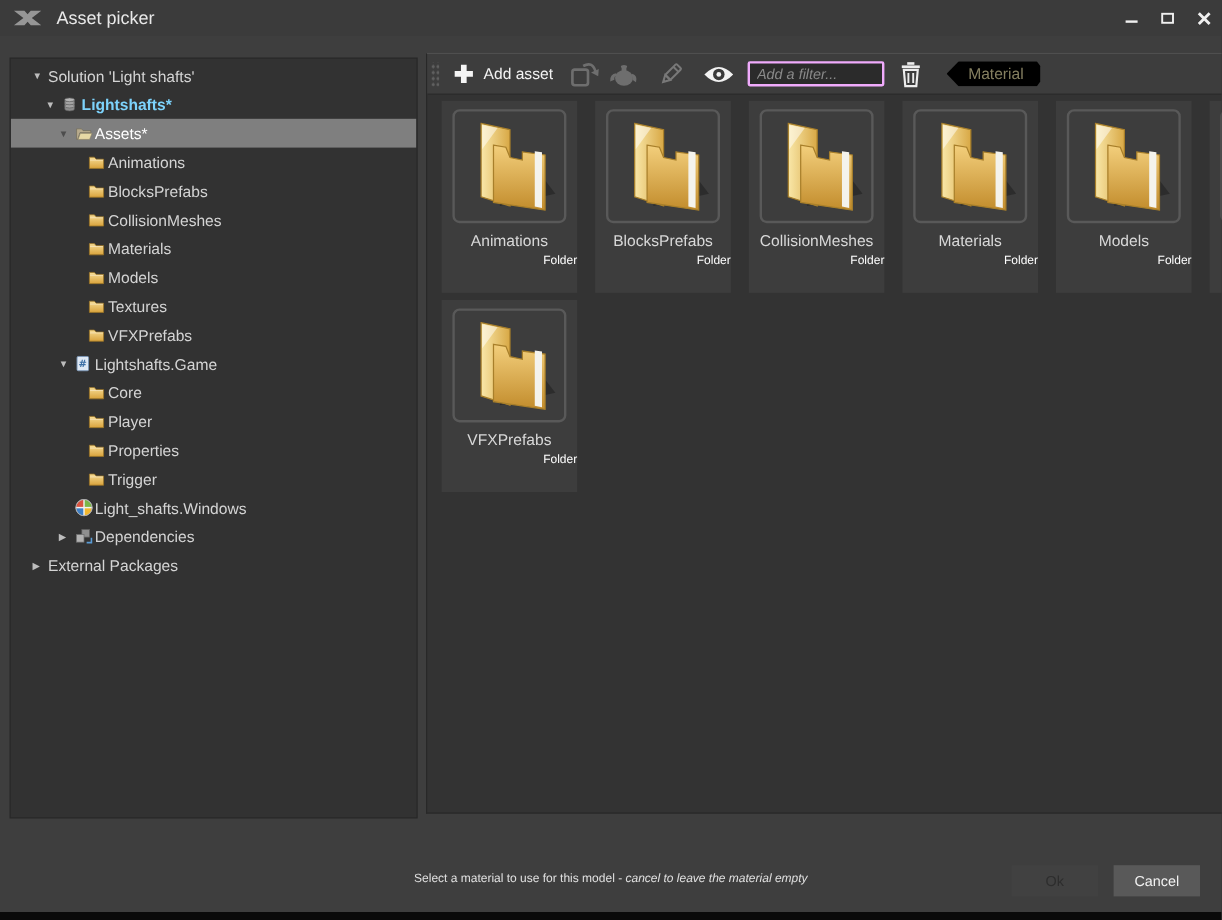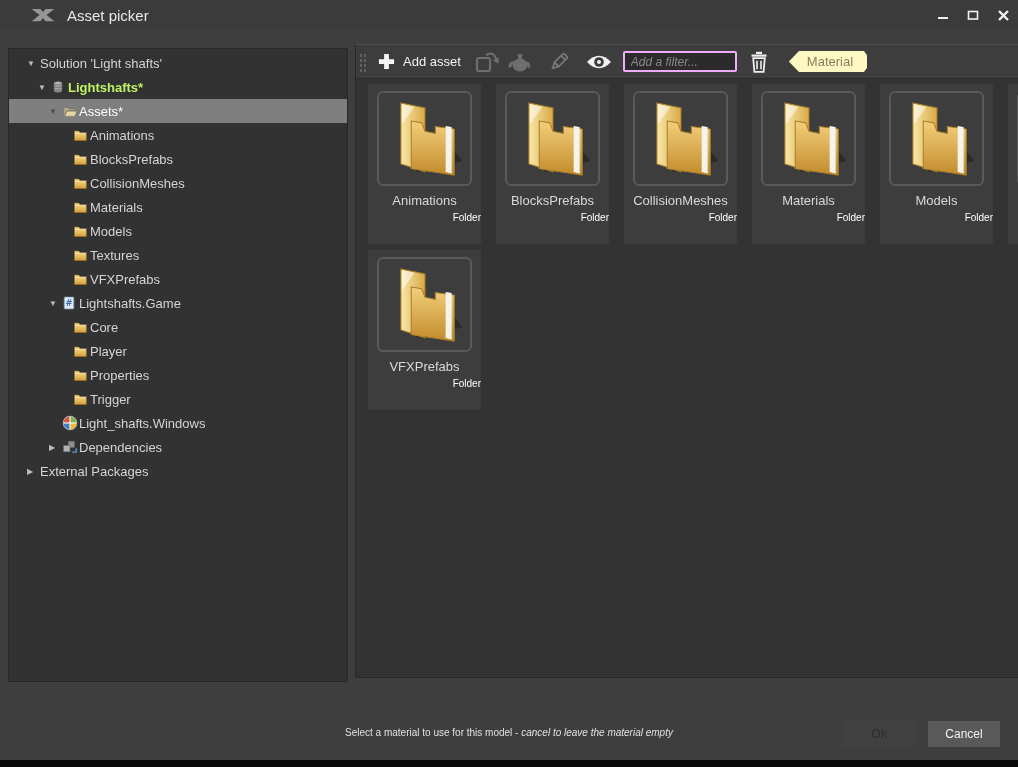--- a/index.html
+++ b/index.html
@@ -6,32 +6,32 @@
   html,body { width:1018px; height:767px; }
   body {
     position:relative; overflow:hidden;
     background:#3e3e3e;
     font-family:"Liberation Sans", sans-serif;
     -webkit-font-smoothing:antialiased;
   }
 
   
   .titlebar { position:absolute; top:0; left:0; right:0; height:30px;
-    background:#3b3b3b; display:flex; align-items:center;padding-left:20px; }
+    background:#3b3b3b; display:flex; align-items:center; }
   .logo { width:28px; height:22px; margin-left:9px; flex-shrink:0; }
   .win-title { margin-left:10px; font-size:15px; color:#e8e8e8; }
   .win-controls { margin-left:auto; display:flex; align-items:center; height:100%; }
   .win-btn { width:30px; height:100%; display:flex; align-items:center; justify-content:center; cursor:default; }
 
   
   .tree-panel { position:absolute; left:8px; top:48px; width:340px; height:634px;
     background:#323232; border:1px solid #282828; overflow:hidden; padding-top:2px; }
   .tree-row { height:24px; display:flex; align-items:center; font-size:13px; color:#d4d4d4; white-space:nowrap; }
   .tree-row.selected { background:#7f7f7f; color:#ffffff; }
-  .tree-row.bold .tlabel { font-weight:bold; color:#bef264; }
+  .tree-row.bold .tlabel { font-weight:bold; color:#7dd3fc; }
   .expander { width:13px; flex-shrink:0; font-size:8px; color:#bdbdbd; text-align:left; }
   .tree-row.selected .expander { color:#4d4d4d; }
   .ticon { width:17px; height:16px; flex-shrink:0; display:flex; align-items:center; justify-content:flex-start; }
   .ticon svg { display:block; }
   .tlabel { margin-left:0; }
 
   
   .right-panel { position:absolute; left:355px; top:44px; width:789px; height:634px;
     background:#333333; border:1px solid #282828; border-top-color:#4f4f4f; display:flex; flex-direction:column; }
   .toolbar { height:34px; flex-shrink:0; background:#3d3d3d; border-bottom:1px solid #2a2a2a;
@@ -41,21 +41,21 @@
     background-size:4px 5px; background-position:0 1px; }
   .tb-btn { display:flex; align-items:center; gap:7px; background:transparent; border:none;
     color:#f2f2f2; font-size:13px; font-family:inherit; padding:4px 6px; cursor:default; }
   .tb-icon { display:flex; align-items:center; justify-content:center; width:32px; height:28px;
     background:transparent; border:none; cursor:default; }
   .filter-input { width:114px; height:21px; margin-left:8px; background:#2b2b2b;
     border:2px solid #f0abfc; color:#cfcfcf; font-size:12px; font-style:italic;
     font-family:inherit; padding:0 6px; border-radius:2px; }
   .filter-input::placeholder { color:#8a8a8a; font-style:italic; }
   .tag { margin-left:14px; height:21px; line-height:21px; padding:0 14px 0 18px;
-    font-size:13px; color:#857f60; background:#fef9c3;
+    font-size:13px; color:#857f60; background:#000000;
     clip-path:polygon(0 50%, 13% 0, 96% 0, 100% 20%, 100% 80%, 96% 100%, 13% 100%);
   }
 
   
   .content { flex:1; padding:5px 12px; display:flex; flex-wrap:wrap;
     gap:6px 15px; align-content:flex-start; overflow:hidden; }
   .tile { width:113px; height:160px; background:#3d3d3d; cursor:default; }
   .thumb { width:95px; height:95px; border:2px solid #595959; border-radius:6px;
     margin:7px auto 6px; display:flex; align-items:center; justify-content:center; }
   .thumb svg { display:block; }

